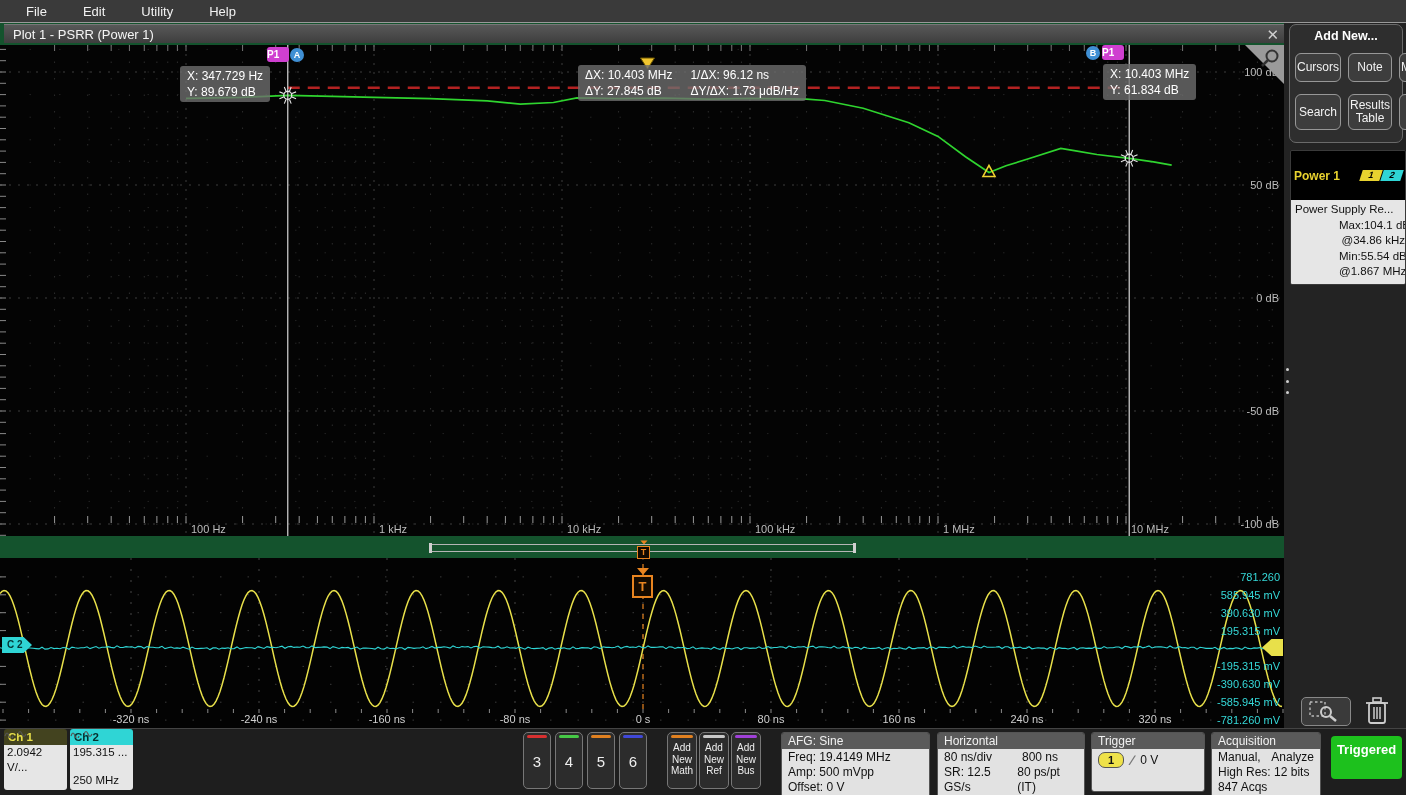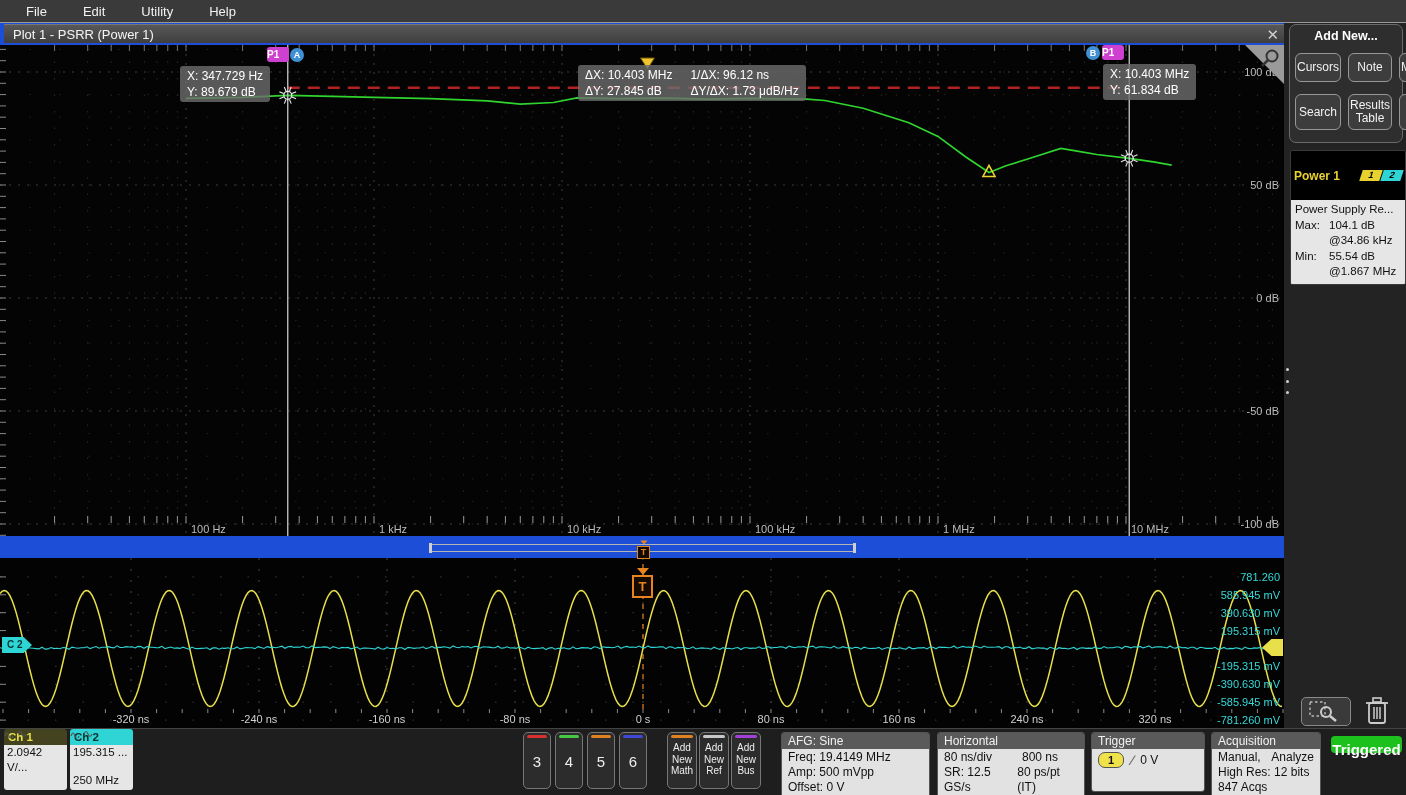--- a/index.html
+++ b/index.html
@@ -1,16 +1,16 @@
 <!DOCTYPE html>
 <html><head>
 <meta charset="utf-8">
 <style>
   html,body { margin:0; padding:0; background:#000; }
-  #screen { position:relative; width:1406px; height:795px; background:#1d4ed8;
+  #screen { position:relative; width:1406px; height:795px; background:#14532d;
             font-family:"Liberation Sans", sans-serif; overflow:hidden; color:#ddd; }
 
   
   .menubar { position:absolute; left:0; top:0; width:1406px; height:23px; background:#3a3a3a;
              border-bottom:1px solid #999; display:flex; align-items:center; gap:36px;
              padding-left:26px; box-sizing:border-box; z-index:5; }
   .menu-item { font-size:13px; color:#f2f2f2; }
 
   
   .wtitle { position:absolute; background:linear-gradient(#585858,#3e3e3e); color:#f5f5f5;
@@ -68,21 +68,21 @@
               display:flex; align-items:center; justify-content:center; line-height:13px;}
   .power-card { position:absolute; left:1290px; top:150px; width:114px; border:1px solid #3a3a3a;
                 border-radius:2px; overflow:hidden;}
   .power-head { height:17px; display:flex; align-items:center; padding:16px 3px; background:#000; }
   .power-title { color:#e8d22f; font-weight:bold; font-size:12px; flex:1; }
   .flag { width:20px; height:11px; font-size:9px; font-weight:bold; text-align:center; line-height:11px;
           transform:skewX(-18deg); }
   .flag1 { background:#e8d22f; color:#000; } .flag2 { background:#2fd5d5; color:#000; margin-left:1px; }
   .power-body { background:#e6e6e6; color:#111; font-size:11.5px; line-height:15.5px;
                 padding:2px 0 4px 4px; overflow:hidden; white-space:nowrap; }
-  .meas-row { display:flex; } .meas-label { width:34px; }
+  .meas-row { display:flex;margin-left:44px; } .meas-label { width:34px; }
   .dots-handle { position:absolute; left:1286px; top:368px; width:4px; height:26px; display:flex;
                  flex-direction:column; justify-content:space-between; }
   .dots-handle i { width:3px; height:3px; border-radius:50%; background:#cfcfcf; }
   .side-icons { position:absolute; left:1284px; top:694px; width:122px; height:32px; }
   .zoom-btn { position:absolute; left:17px; top:3px; width:48px; height:27px; background:#3a3a3a;
               border:1px solid #888; border-radius:5px; }
   .trash-btn { position:absolute; left:80px; top:1px; width:26px; height:31px; }
 
   
   #bottombar { position:absolute; left:0; top:728px; width:1406px; height:67px; background:#1e1e1e;
@@ -101,22 +101,22 @@
   .add-btn { position:absolute; width:30px; height:57px; top:3px; background:#2c2c2c; border:1px solid #777;
              border-radius:5px; box-sizing:border-box; color:#eee; font-size:10px; text-align:center; line-height:11.5px;}
   .card { position:absolute; top:3px; border-radius:3px; overflow:hidden; font-size:12px; border:1px solid #555;}
   .card-head { background:#5a5a5a; color:#f2f2f2; padding:1px 6px; font-size:12px; }
   .card-body { background:#e2e2e2; color:#111; padding:1px 6px 2px; line-height:15px; }
   .h-row { display:flex; } .h-c1 { width:78px; }
   .trig-row { display:flex; align-items:center; gap:7px; padding-top:2px;}
   .trig-src { width:24px; height:14px; background:#efe24a; border:1px solid #555; border-radius:7px;
               color:#111; font-size:11px; font-weight:bold; text-align:center; line-height:14px;}
   .slope { color:#777; font-size:14px; font-weight:bold; }
-  .triggered { position:absolute; left:1331px; top:7px; width:71px; height:17px; background:#1dc11d;
-               border-radius:4px; color:#fff; font-weight:bold; font-size:15px; text-align:center;
+  .triggered { position:absolute; left:1331px; top:7px; width:71px; height:43px; background:#1dc11d;
+               border-radius:4px; color:#fff; font-weight:bold; font-size:13px; text-align:center;
                line-height:27px; }
 </style>
 </head>
 <body>
 
 <div id="screen">
 
   <div class="menubar" id="menubar">
       <div class="menu-item">File</div>
       <div class="menu-item">Edit</div>

